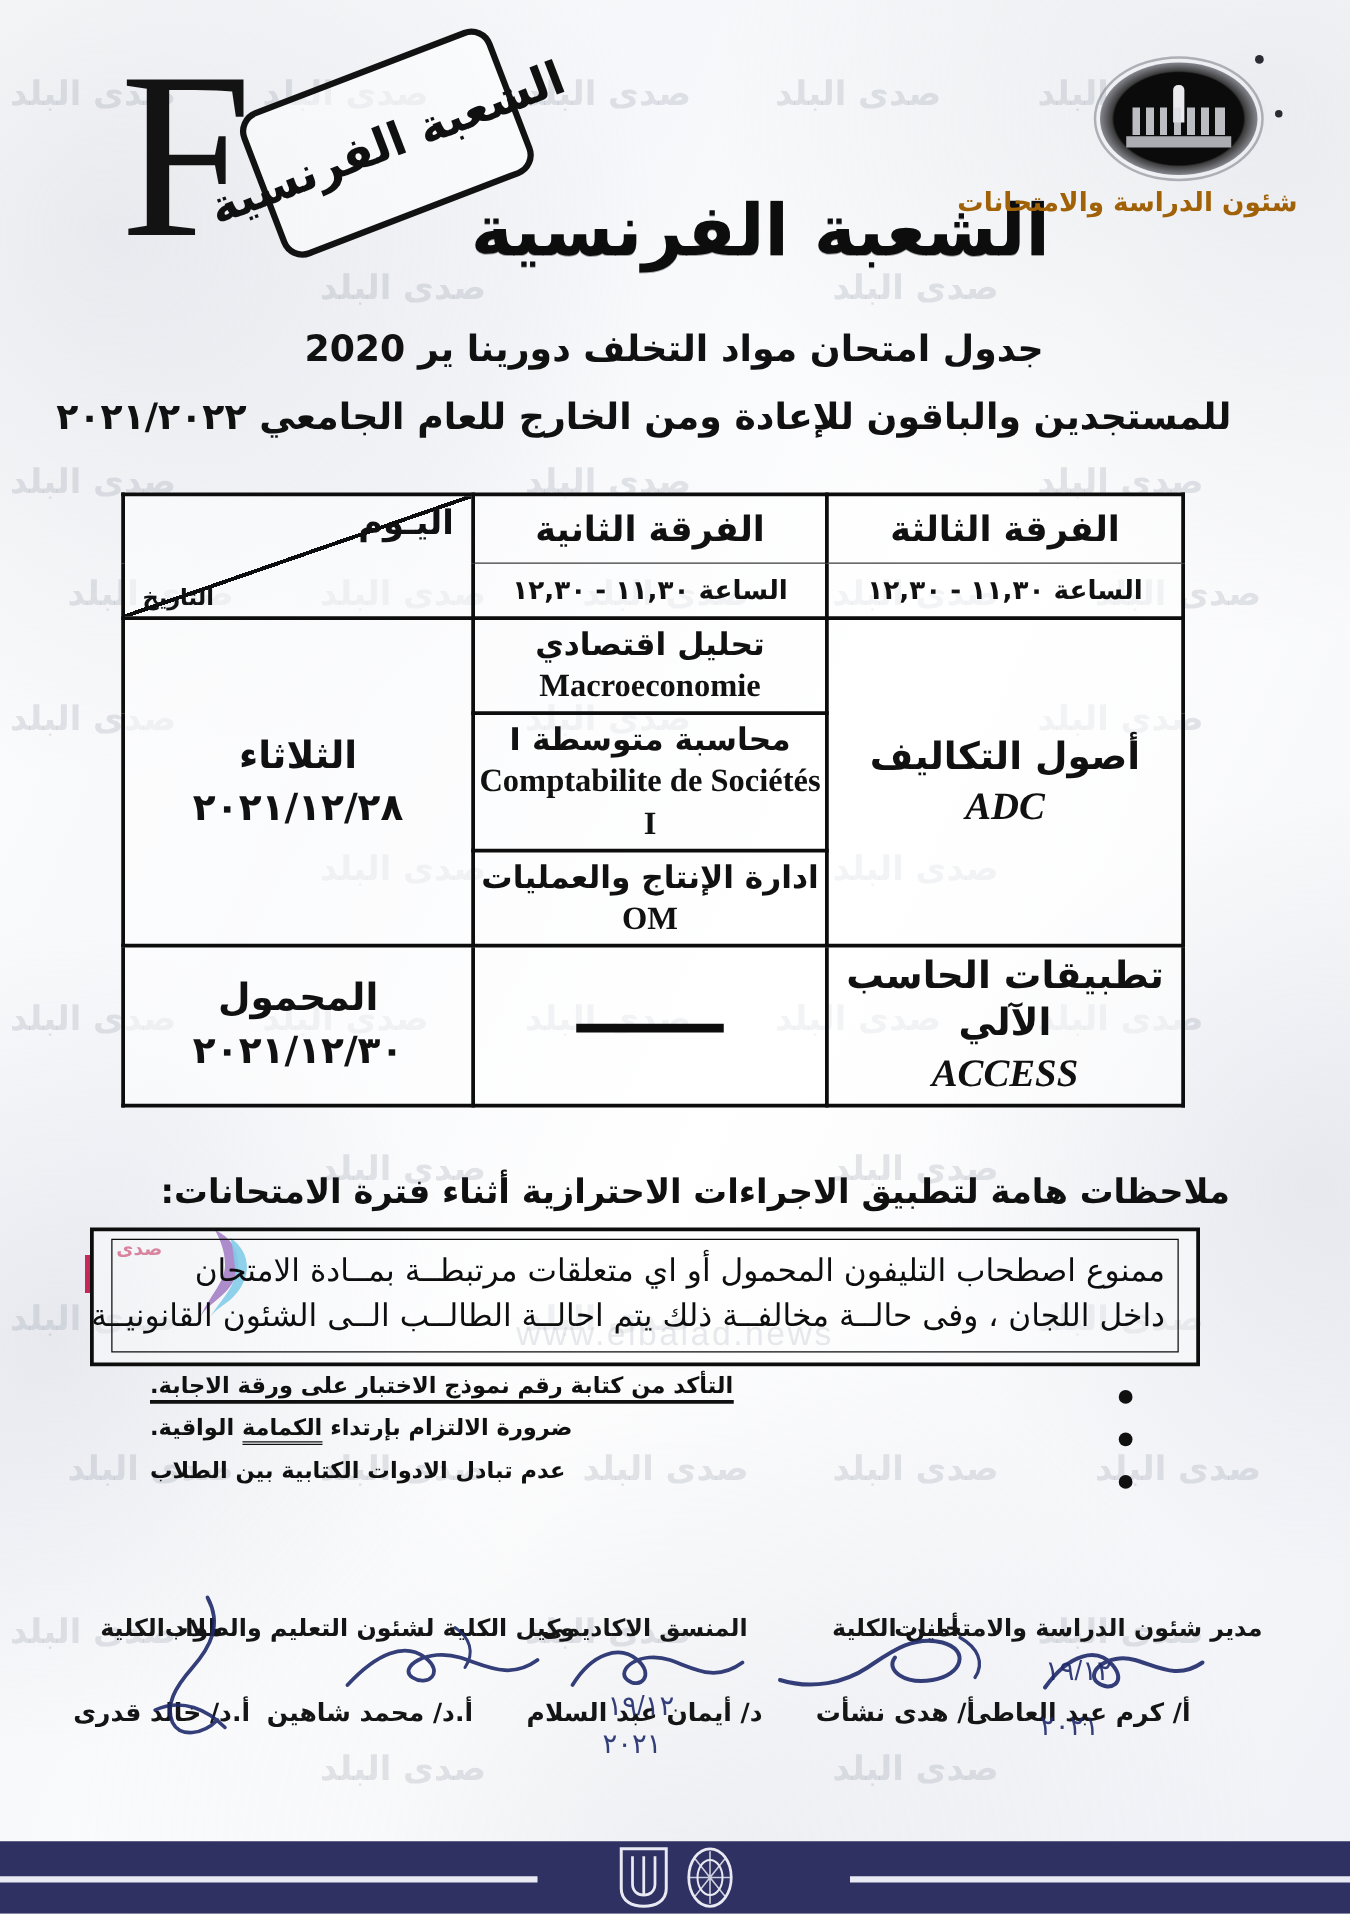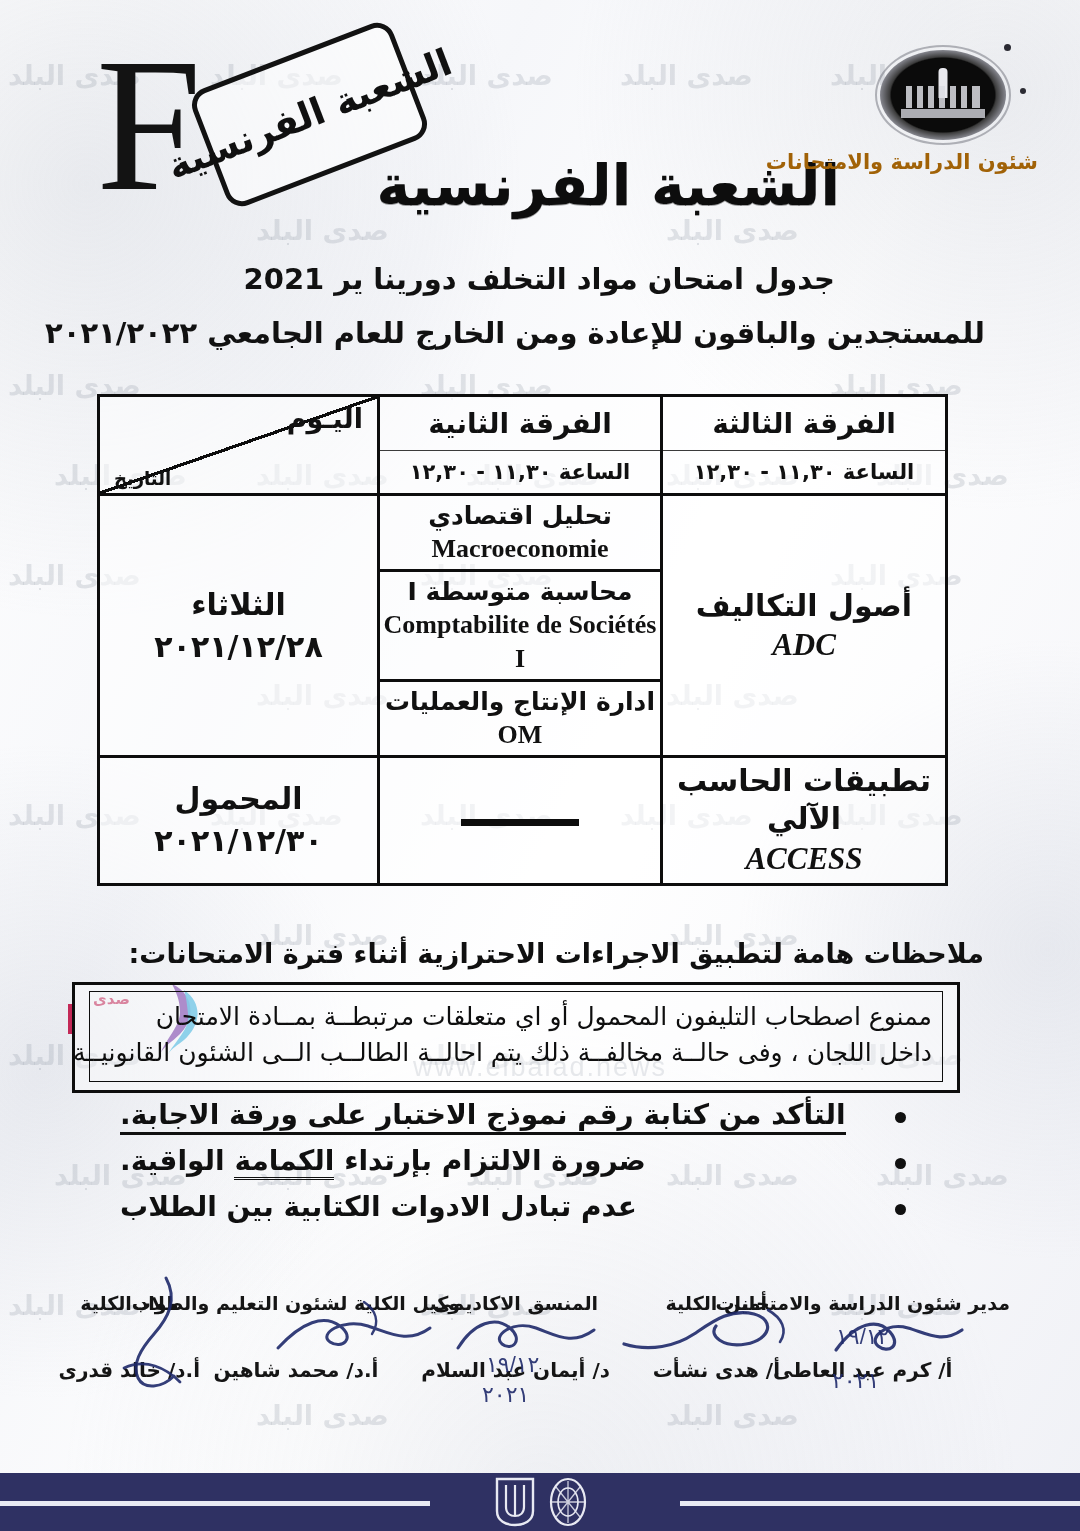--- a/index.html
+++ b/index.html
@@ -215,21 +215,21 @@
     font-size:25px;font-weight:400;color:#0e0e0e;
     line-height:1.45;white-space:nowrap;text-align:justify;
   }
 
   .bullets{
     position:absolute;right:170px;top:1098px;width:790px;
     list-style:none;margin:0;padding:0;
   }
   .bullets li{
     font-family:"DejaVu Sans","Liberation Sans",sans-serif;
-    font-size:28px;font-weight:700;color:#101010;
+    font-size:18px;font-weight:700;color:#101010;
     margin-bottom:13px;white-space:nowrap;text-align:left;
     position:relative;padding-right:30px;
   }
   .bullets li:before{
     content:"";position:absolute;right:4px;top:14px;
     width:11px;height:11px;border-radius:50%;background:#101010;
   }
   .bullets li.u1 .txt{border-bottom:3px solid #101010;padding-bottom:1px;}
   .bullets li.u2 .mark{border-bottom:3px double #101010;}
 
@@ -339,21 +339,21 @@
       <div class="ring-text"></div>
       <div class="tower"></div>
       <div class="wings"></div>
       <div class="base"></div>
     </div>
     <div class="logo-caption">شئون الدراسة والامتحانات</div>
   </div>
   <div class="ink-dot" style="left:1004px;top:44px;width:7px;height:7px;"></div>
   <div class="ink-dot" style="left:1020px;top:88px;width:6px;height:6px;"></div>
 
-  <div class="sub-title-1">جدول امتحان مواد التخلف دورينا ير 2021</div>
+  <div class="sub-title-1">جدول امتحان مواد التخلف دورينا ير 2020</div>
   <div class="sub-title-2">للمستجدين والباقون للإعادة ومن الخارج للعام الجامعي ٢٠٢١/٢٠٢٢</div>
 
   <div class="tbl-wrap">
     <table class="sched">
       <colgroup>
         <col class="col-y3">
           <col class="col-y2">
           <col class="col-day">
       </colgroup>
       <tbody>

